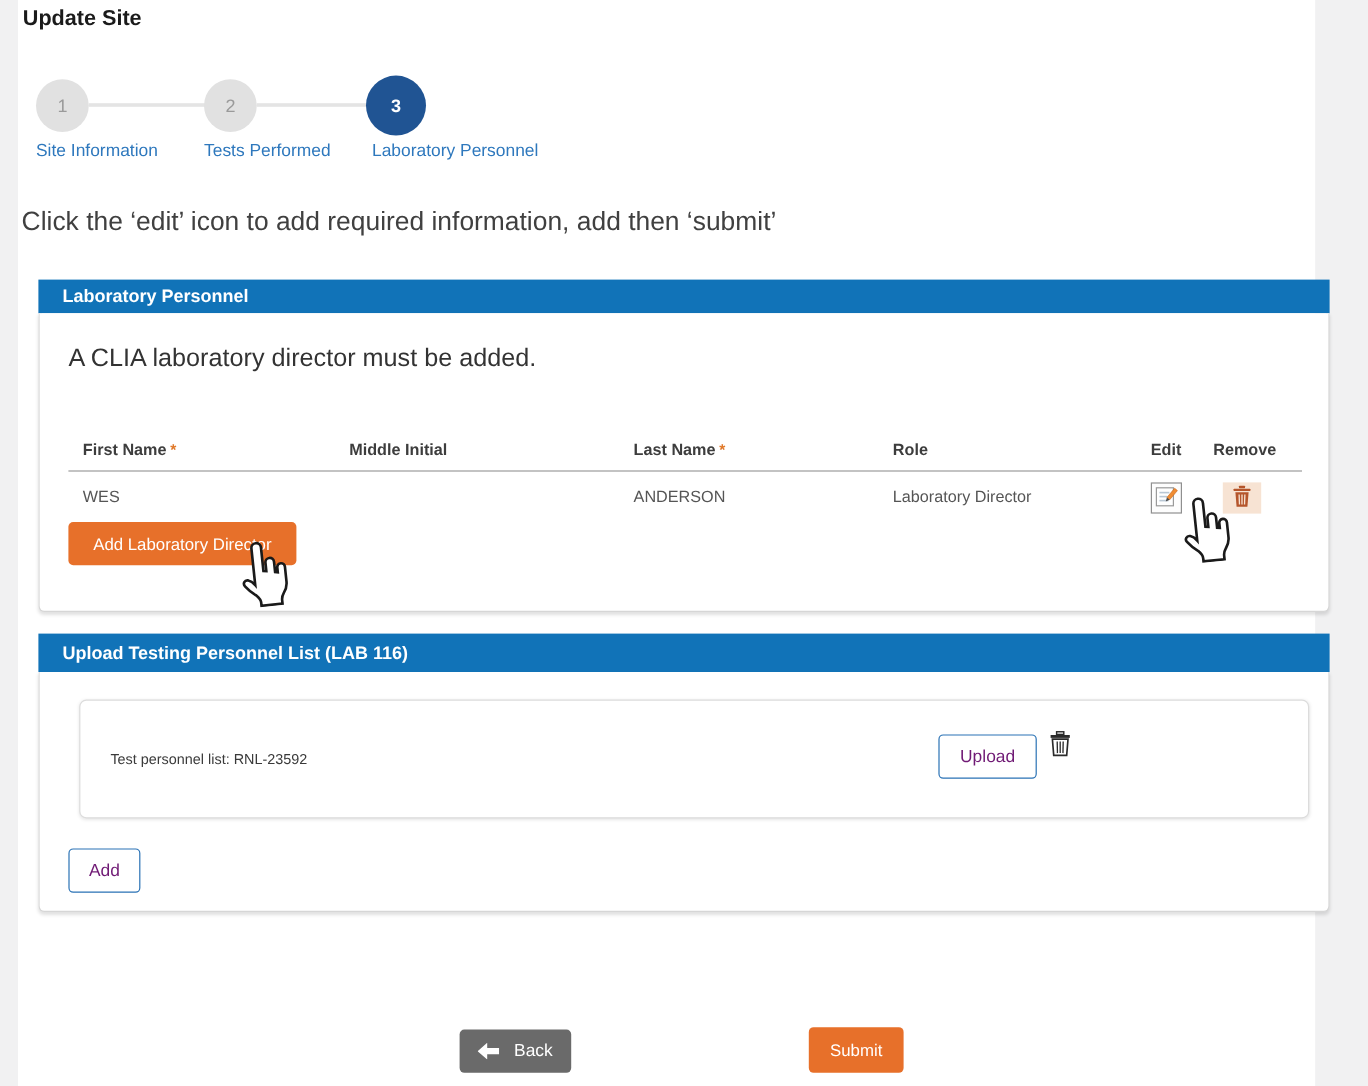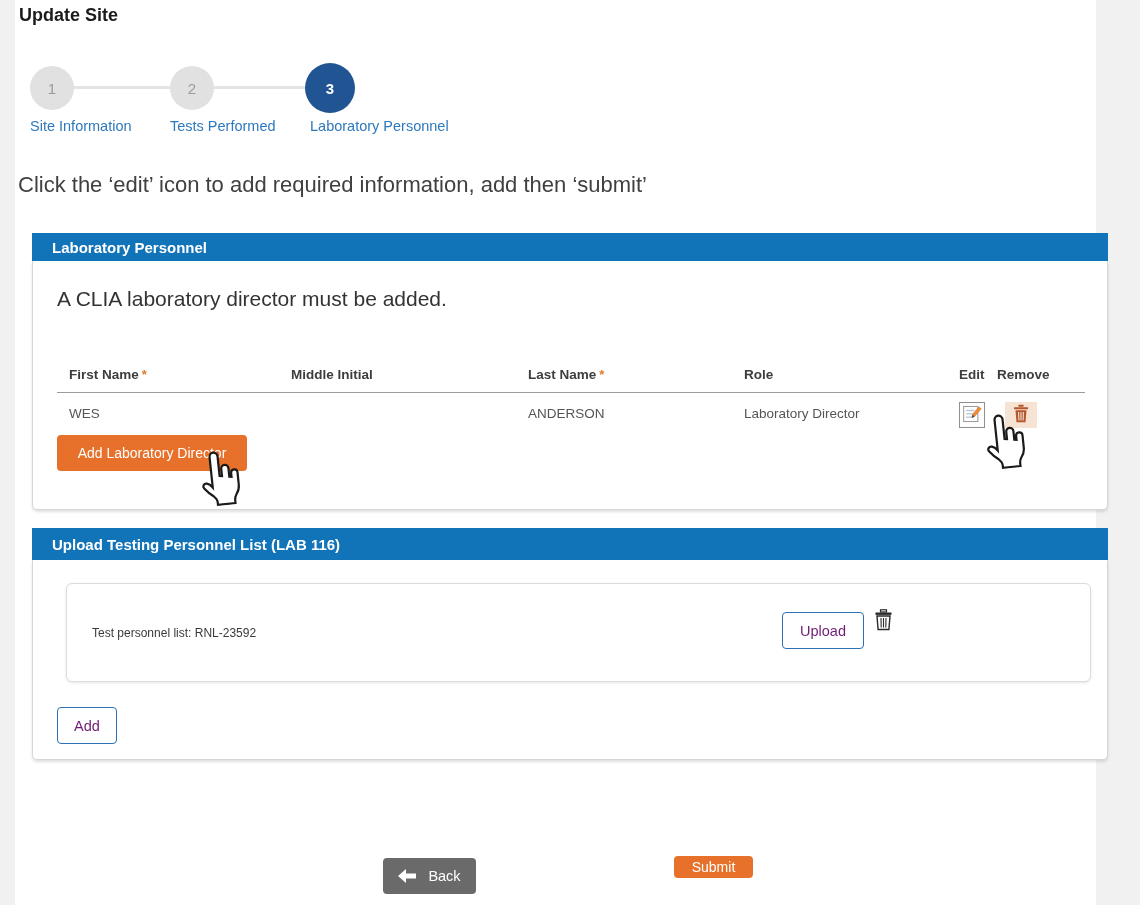--- a/index.html
+++ b/index.html
@@ -65,21 +65,21 @@
   .panel-upload .panel-body { height:200px; }
   
   .notice { position:absolute; left:24px; top:26px; font-size:21px; color:#333; }
   .lp-table { position:absolute; left:24px; top:106px; width:1028px; }
   .lp-head { display:flex; font-size:13.5px; font-weight:bold; color:#3d3d3d; padding-bottom:10px; border-bottom:1px solid #9c9c9c; }
   .lp-row  { display:flex; font-size:13.5px; color:#555; padding-top:13px; align-items:flex-start; }
   .col-first  { width:222px;margin-left:12px; }
   .col-middle { width:237px; }
   .col-last   { width:216px; }
   .col-role   { width:215px; }
-  .col-edit   { width:38px; }
+  .col-edit   { width:52px; }
   .col-remove { width:62px; }
   .req { color:#e0792a; font-size:13px; margin-left:3px; }
   .edit-btn {
     width:26px; height:26px; background:#fdfdfd; border:1px solid #8f8f8f;
     display:inline-flex; align-items:center; justify-content:center; cursor:pointer; margin-top:-4px;
   }
   .remove-btn {
     width:32px; height:26px; background:#f7e3d3; border:none;
     display:inline-flex; align-items:center; justify-content:center; cursor:pointer; margin-top:-4px; margin-left:8px;
   }
@@ -102,21 +102,21 @@
   .upload-btn { position:absolute; left:715px; top:28px; width:82px; height:37px; }
   .upload-trash { position:absolute; left:807px; top:25px; cursor:pointer; }
   .add-upload-btn { position:absolute; left:24px; top:147px; width:60px; height:37px; }
   
   .back-btn {
     position:absolute; left:368px; top:858px; width:93px; height:36px;
     background:#6a6a6a; color:#ffffff; border:none; border-radius:4px;
     font-size:14.5px; font-family:"Liberation Sans", sans-serif; cursor:pointer;
     display:flex; align-items:center; justify-content:center; gap:12px;
   }
-  .submit-btn { position:absolute; left:659px; top:856px; width:79px; height:22px; }
+  .submit-btn { position:absolute; left:659px; top:856px; width:79px; height:38px; }
   
   .cursor { position:absolute; z-index:20; pointer-events:none; }
   .cursor-add  { left:178px; top:450px; transform:rotate(-6deg); }
   .cursor-edit { left:963px; top:413px; transform:rotate(-6deg); }
 </style>
 </head>
 <body>
 
 <div class="content">
 

